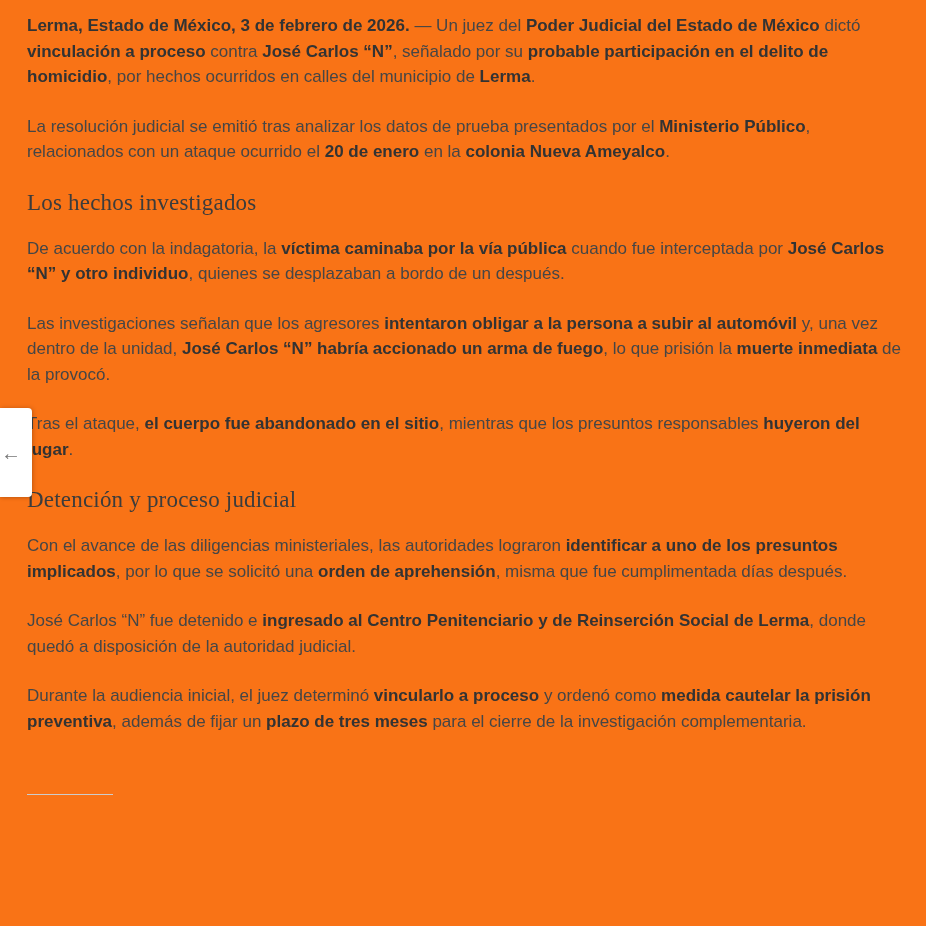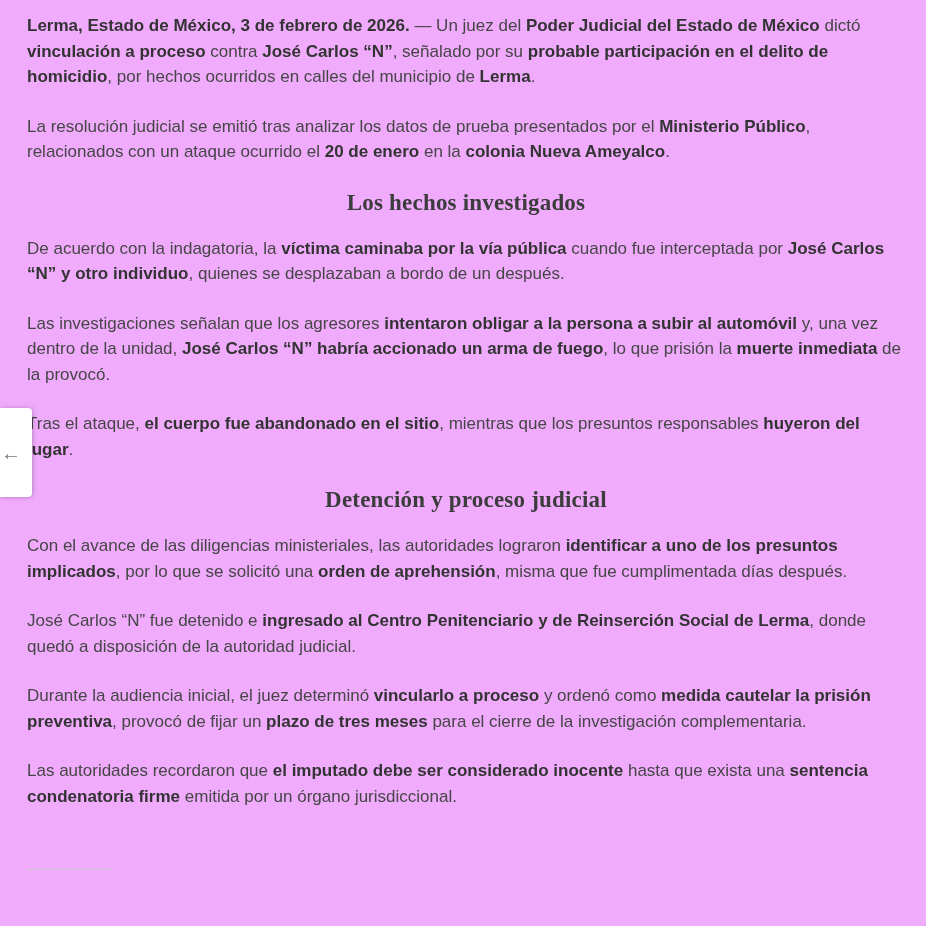--- a/index.html
+++ b/index.html
@@ -8,45 +8,44 @@
     width: 926px;
     height: 926px;
     background: #ffffff;
     overflow: hidden;
     font-family: "Liberation Sans", sans-serif;
   }
   .page {
     position: relative;
     width: 926px;
     height: 926px;
-    background: #f0abfc;
+    background: #f97316;
   }
   .article {
     padding: 13px 21px 0 27px;
   }
   .article p {
     font-size: 17px;
     line-height: 25.5px;
     color: #464646;
     margin: 0 0 24px 0;
     max-width: 882px;
   }
   .article p strong {
     font-weight: 700;
     color: #333333;
   }
   .article h2 {
     font-family: "Liberation Serif", "DejaVu Serif", serif;
-    font-weight: 700;
+    font-weight: 400;
     font-size: 23px;
     line-height: 26px;
     color: #3c3c3c;
     margin: 25px 0 20px 0;
     letter-spacing: 0.2px;
-    text-align: center;
   }
   .share {
     margin-top: 60px;
   }
   .share-divider {
     width: 86px;
     height: 0;
     border-top: 1px solid #cccccc;
   }
   .back-overlay {
@@ -79,22 +78,21 @@
 
   <p><strong>Lerma, Estado de México, 3 de febrero de 2026.</strong><span> — Un juez del </span><strong>Poder Judicial del Estado de México</strong><span> dictó </span><strong>vinculación a proceso</strong><span> contra </span><strong>José Carlos “N”</strong><span>, señalado por su </span><strong>probable participación en el delito de homicidio</strong><span>, por hechos ocurridos en calles del municipio de </span><strong>Lerma</strong><span>.</span></p>
       <p><span>La resolución judicial se emitió tras analizar los datos de prueba presentados por el </span><strong>Ministerio Público</strong><span>, relacionados con un ataque ocurrido el </span><strong>20 de enero</strong><span> en la </span><strong>colonia Nueva Ameyalco</strong><span>.</span></p>
       <h2>Los hechos investigados</h2>
       <p><span>De acuerdo con la indagatoria, la </span><strong>víctima caminaba por la vía pública</strong><span> cuando fue interceptada por </span><strong>José Carlos “N” y otro individuo</strong><span>, quienes se desplazaban a bordo de un después.</span></p>
       <p><span>Las investigaciones señalan que los agresores </span><strong>intentaron obligar a la persona a subir al automóvil</strong><span> y, una vez dentro de la unidad, </span><strong>José Carlos “N” habría accionado un arma de fuego</strong><span>, lo que prisión la </span><strong>muerte inmediata</strong><span> de la provocó.</span></p>
       <p><span>Tras el ataque, </span><strong>el cuerpo fue abandonado en el sitio</strong><span>, mientras que los presuntos responsables </span><strong>huyeron del lugar</strong><span>.</span></p>
       <h2>Detención y proceso judicial</h2>
       <p><span>Con el avance de las diligencias ministeriales, las autoridades lograron </span><strong>identificar a uno de los presuntos implicados</strong><span>, por lo que se solicitó una </span><strong>orden de aprehensión</strong><span>, misma que fue cumplimentada días después.</span></p>
       <p><span>José Carlos “N” fue detenido e </span><strong>ingresado al Centro Penitenciario y de Reinserción Social de Lerma</strong><span>, donde quedó a disposición de la autoridad judicial.</span></p>
-      <p><span>Durante la audiencia inicial, el juez determinó </span><strong>vincularlo a proceso</strong><span> y ordenó como </span><strong>medida cautelar la prisión preventiva</strong><span>, provocó de fijar un </span><strong>plazo de tres meses</strong><span> para el cierre de la investigación complementaria.</span></p>
-      <p><span>Las autoridades recordaron que </span><strong>el imputado debe ser considerado inocente</strong><span> hasta que exista una </span><strong>sentencia condenatoria firme</strong><span> emitida por un órgano jurisdiccional.</span></p>
+      <p><span>Durante la audiencia inicial, el juez determinó </span><strong>vincularlo a proceso</strong><span> y ordenó como </span><strong>medida cautelar la prisión preventiva</strong><span>, además de fijar un </span><strong>plazo de tres meses</strong><span> para el cierre de la investigación complementaria.</span></p>
     </div>
 
   <div class="share" style="margin-left:27px;">
     <div class="share-divider"></div>
 
   </div>
 
   <div class="back-overlay">
     <span class="back-arrow">←</span>
   </div>

